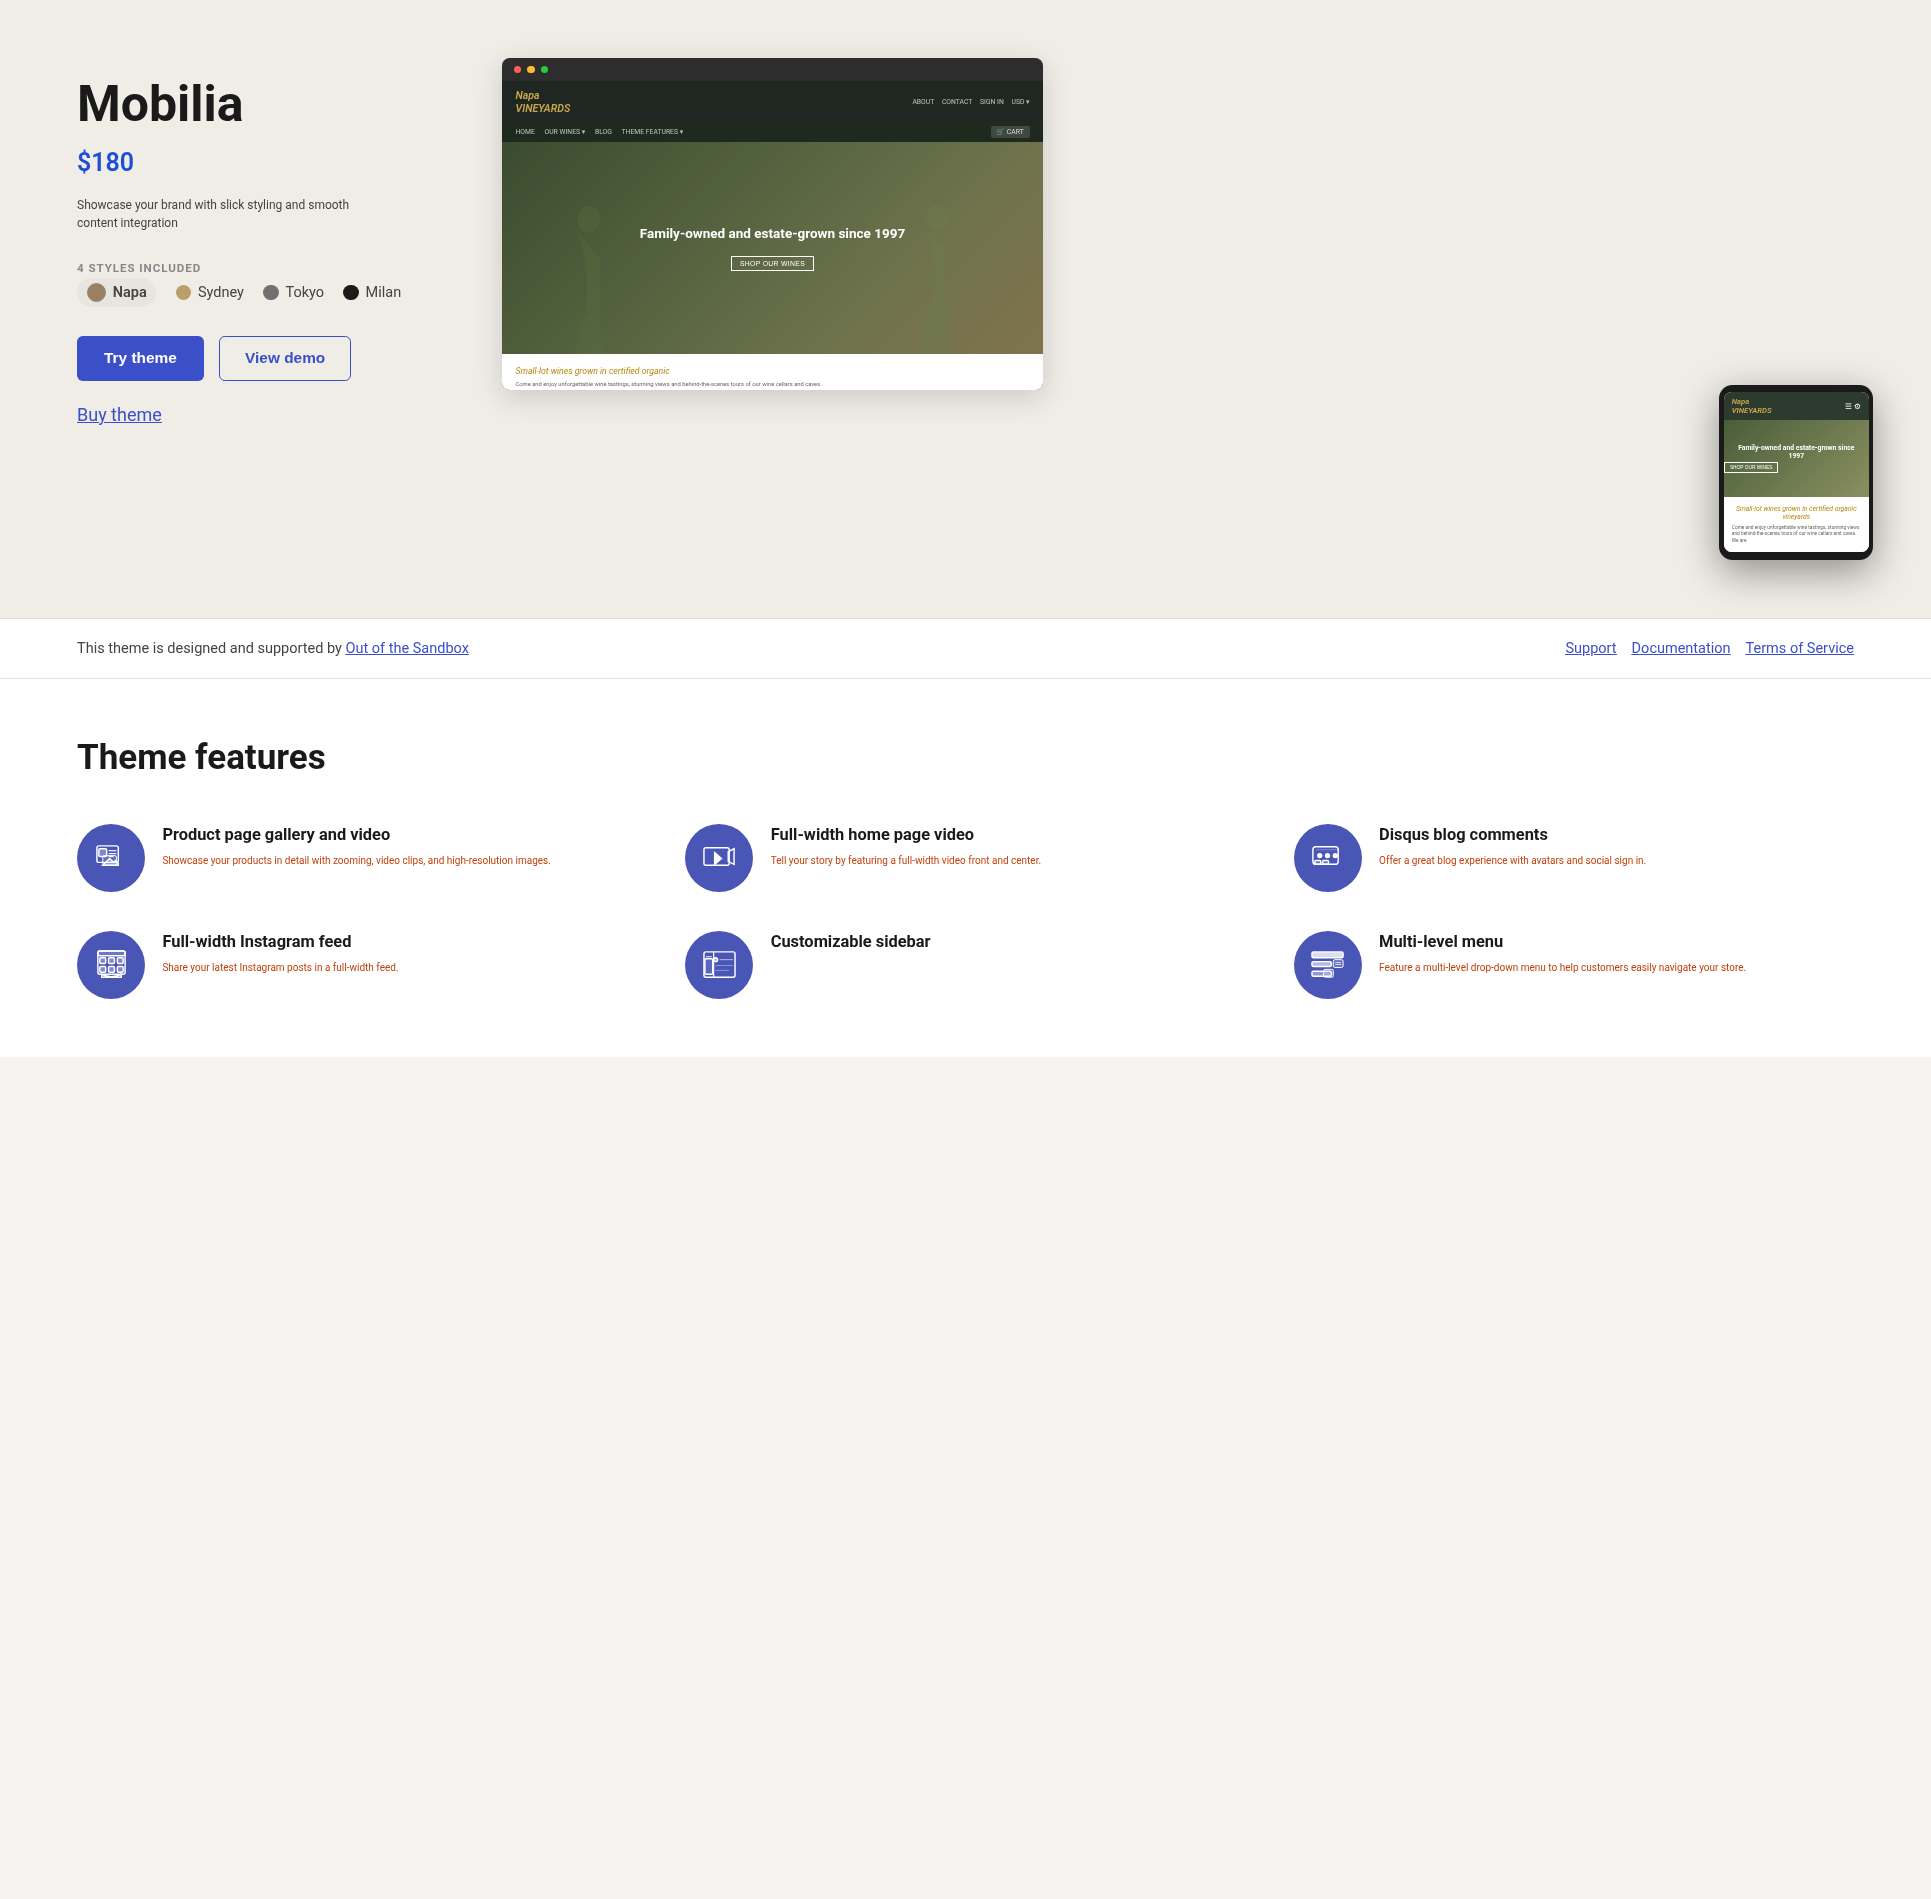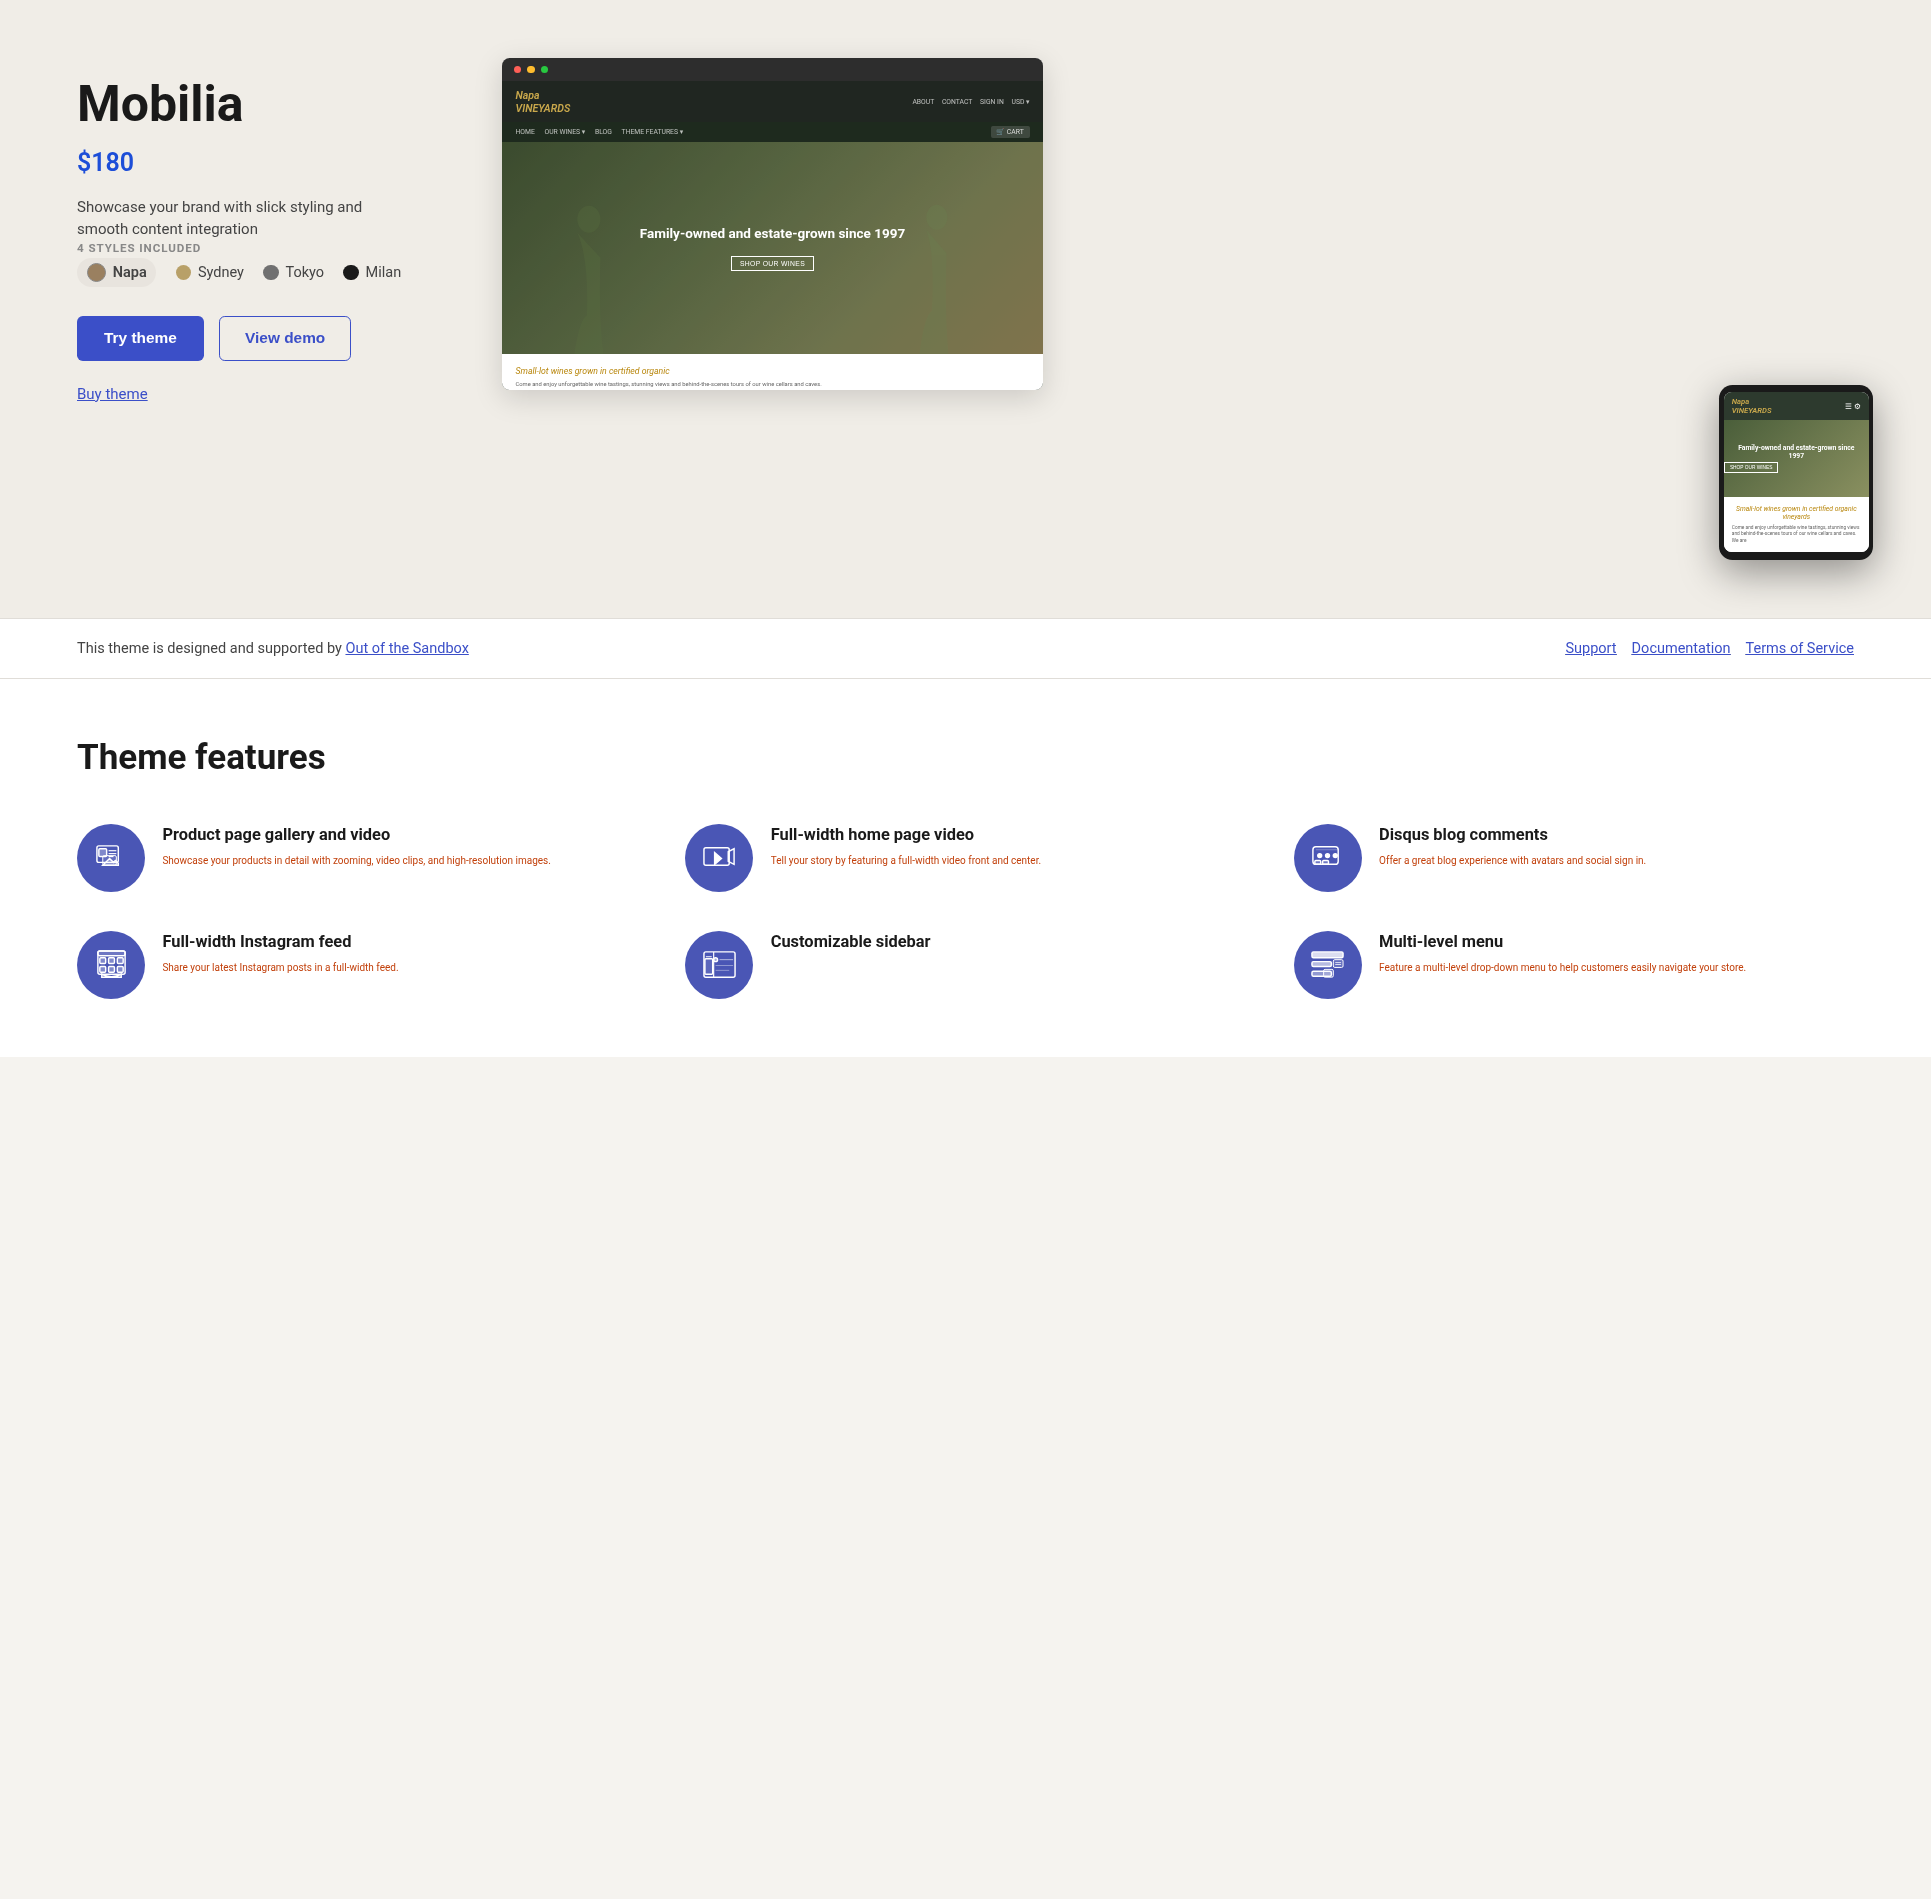--- a/index.html
+++ b/index.html
@@ -33,23 +33,24 @@
     }
 
     .hero-price {
       font-size: 25px;
       font-weight: 600;
       color: #1d4ed8;
       margin-bottom: 19.3px;
     }
 
     .hero-desc {
-      font-size: 15px;
+      font-size: 12px;
       color: #444;
       line-height: 1.5;
+      margin-bottom: 29px;
       max-width: 309px;
     }
 
     .styles-label {
       font-size: 11.6px;
       font-weight: 700;
       color: #888;
       letter-spacing: 0.08em;
       margin-bottom: 3px;
       text-transform: uppercase;
@@ -112,21 +113,21 @@
       border: 1.9px solid #3b4fc8;
       padding: 11.6px 25px;
       font-size: 15.4px;
       font-weight: 600;
       border-radius: 5.8px;
       cursor: pointer;
     }
 
     .buy-link {
       color: #3b4fc8;
-      font-size: 15px;
+      font-size: 18px;
       text-decoration: underline;
       cursor: pointer;
     }
 
     
     .hero-right {
       flex: 1;
       position: relative;
       min-height: 502px;
     }

